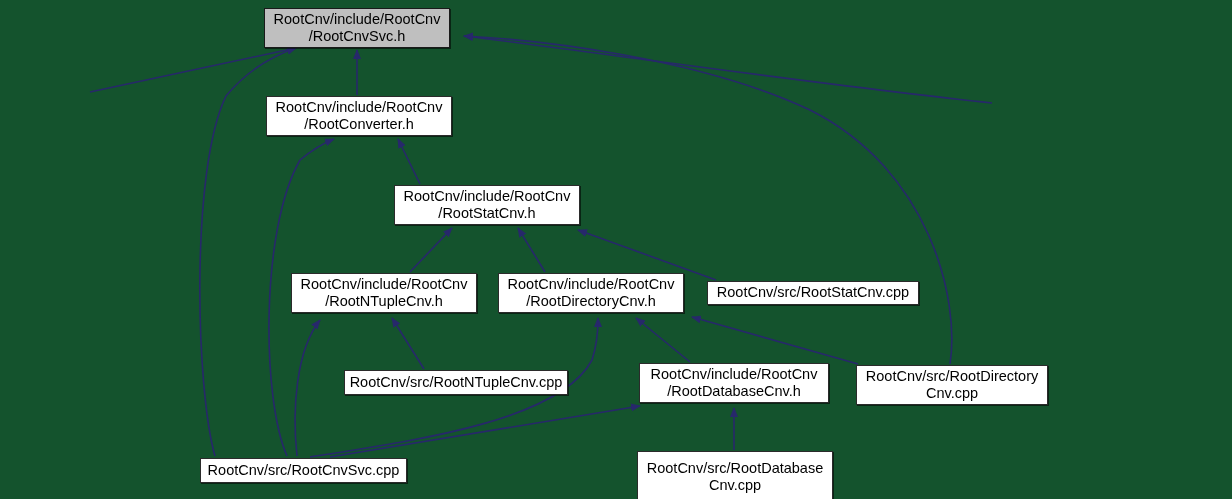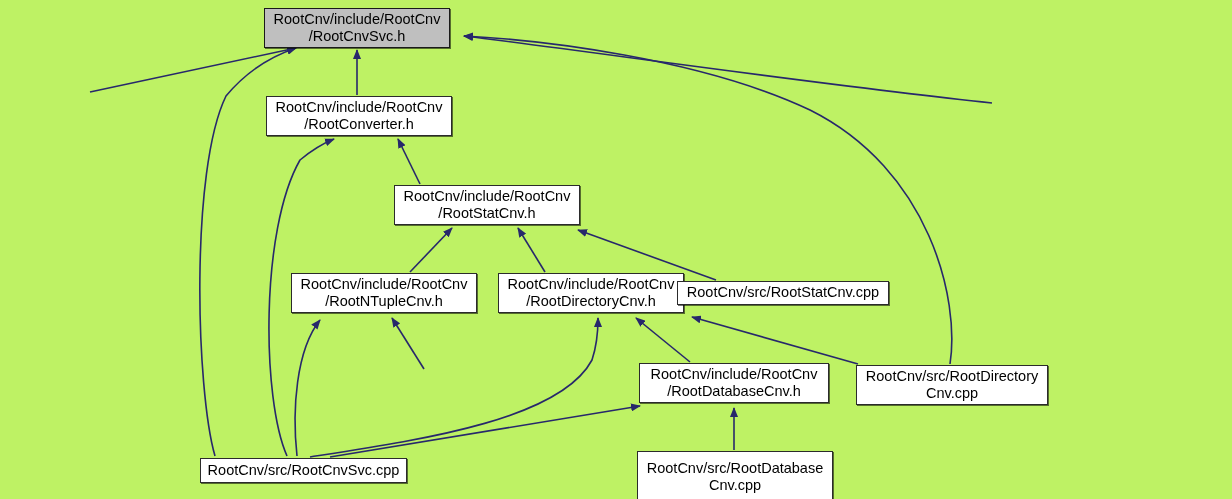--- a/index.html
+++ b/index.html
@@ -1,20 +1,20 @@
 <!DOCTYPE html>
 <html><head>
 <meta charset="utf-8">
 <style>
   html,body{margin:0;padding:0;background:#ffffff;}
   #canvas{
     position:relative;
     width:1232px;
     height:499px;
-    background:#bef264;
+    background:#14532d;
     font-family:"Liberation Sans","DejaVu Sans",sans-serif;
     overflow:hidden;
   }
   #edges{position:absolute;left:0;top:0;width:1232px;height:499px;}
   .node{
     position:absolute;
     box-sizing:border-box;
     border:1px solid #2b2b2b;
     background:#ffffff;
     color:#000000;
@@ -104,24 +104,27 @@
   <div class="node" style="left:291px;top:273px;width:186px;height:40px;">
     <span class="node-label">RootCnv/include/RootCnv
 /RootNTupleCnv.h</span>
   </div>
 
   <div class="node" style="left:498px;top:273px;width:186px;height:40px;">
     <span class="node-label">RootCnv/include/RootCnv
 /RootDirectoryCnv.h</span>
   </div>
 
-  <div class="node" style="left:677px;top:281px;width:212px;height:24px;">
+  <div class="node" style="left:707px;top:281px;width:212px;height:24px;">
     <span class="node-label">RootCnv/src/RootStatCnv.cpp</span>
   </div>
 
+  <div class="node" style="left:344px;top:370px;width:224px;height:25px;">
+    <span class="node-label">RootCnv/src/RootNTupleCnv.cpp</span>
+  </div>
 
   <div class="node" style="left:639px;top:363px;width:190px;height:40px;">
     <span class="node-label">RootCnv/include/RootCnv
 /RootDatabaseCnv.h</span>
   </div>
 
   <div class="node" style="left:856px;top:365px;width:192px;height:40px;">
     <span class="node-label">RootCnv/src/RootDirectory
 Cnv.cpp</span>
   </div>

